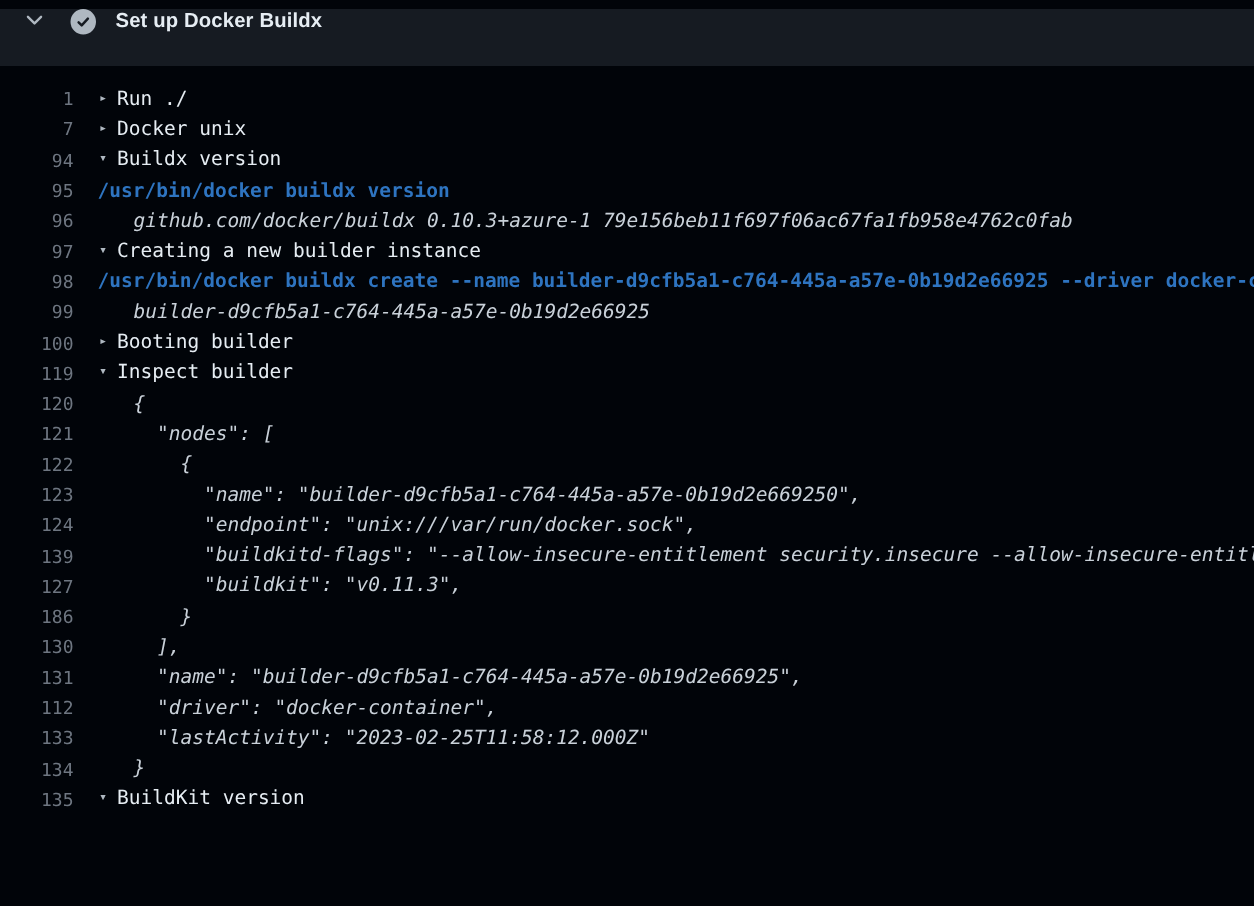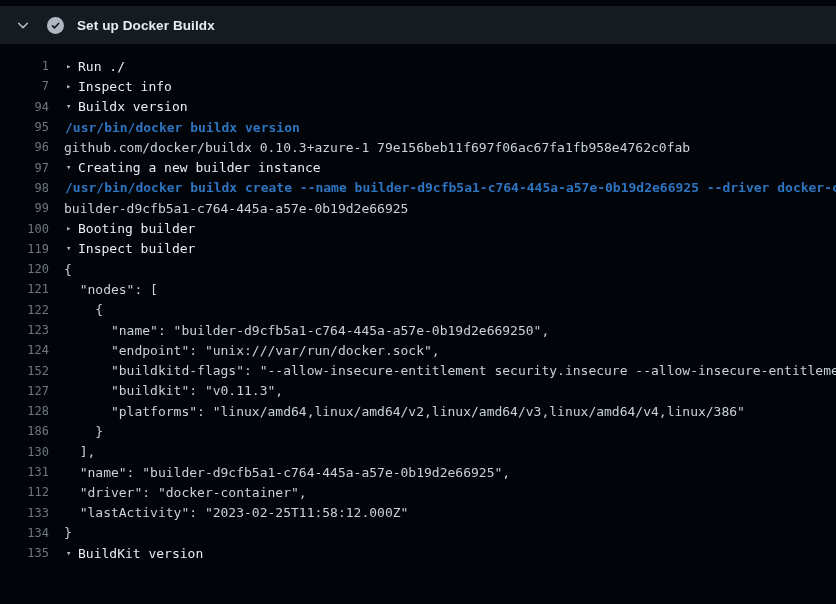--- a/index.html
+++ b/index.html
@@ -10,21 +10,20 @@
   }
   .page { width: 836px; height: 604px; position: relative; overflow: hidden; }
 
   
   .step-header {
     margin-top: 6px;
     height: 38px;
     width: 100%;
     background: var(--header-bg, #161b22);
     display: flex;
-    align-items: center;
     cursor: pointer;
   }
   .chevron {
     width: 30px;
     display: flex;
     justify-content: center;
     margin-left: 8px;
     color: var(--icon-gray, #afb8c1);
   }
   .check-badge {
@@ -71,21 +70,21 @@
     cursor: pointer;
     text-align: left;
   }
   .txt {
     font-family: inherit;
     font-size: 13px;
     white-space: pre;
   }
   .txt.group   { color: var(--group-color, #e6edf3); }
   .txt.command { color: var(--command-color, #2e74c0); font-weight: bold; margin-left: 16px; }
-  .txt.output  { color: var(--output-color, #c9d1d9); margin-left: 15px; }
+  .txt.output  { color: var(--output-color, #c9d1d9); margin-left: 40px; font-style: italic; }
 </style>
 </head>
 <body>
 
 <div class="page">
 
   <div class="step-header">
     <span class="chevron">
       <svg width="14" height="14" viewBox="0 0 16 16" fill="none" aria-hidden="true">
         <path d="M3 6l5 5 5-5" stroke="currentColor" stroke-width="1.8" stroke-linecap="round" stroke-linejoin="round"></path>
@@ -94,37 +93,36 @@
     <span class="check-badge">
       <svg width="11" height="11" viewBox="0 0 16 16" fill="none" aria-hidden="true">
         <path d="M3.5 8.5l3 3 6-6.5" stroke="#161b22" stroke-width="2.4" stroke-linecap="round" stroke-linejoin="round"></path>
       </svg>
     </span>
     <span class="step-title">Set up Docker Buildx</span>
   </div>
 
   <div class="log">
       <div class="row"><a class="num" href="#">1</a><span class="arrow">▸</span><span class="txt group">Run ./</span></div>
-      <div class="row"><a class="num" href="#">7</a><span class="arrow">▸</span><span class="txt group">Inspect info</span></div>
+      <div class="row"><a class="num" href="#">7</a><span class="arrow">▸</span><span class="txt group">Docker unix</span></div>
       <div class="row"><a class="num" href="#">94</a><span class="arrow">▾</span><span class="txt group">Buildx version</span></div>
       <div class="row"><a class="num" href="#">95</a><span class="txt command">/usr/bin/docker buildx version</span></div>
       <div class="row"><a class="num" href="#">96</a><span class="txt output">github.com/docker/buildx 0.10.3+azure-1 79e156beb11f697f06ac67fa1fb958e4762c0fab</span></div>
       <div class="row"><a class="num" href="#">97</a><span class="arrow">▾</span><span class="txt group">Creating a new builder instance</span></div>
       <div class="row"><a class="num" href="#">98</a><span class="txt command">/usr/bin/docker buildx create --name builder-d9cfb5a1-c764-445a-a57e-0b19d2e66925 --driver docker-container</span></div>
       <div class="row"><a class="num" href="#">99</a><span class="txt output">builder-d9cfb5a1-c764-445a-a57e-0b19d2e66925</span></div>
       <div class="row"><a class="num" href="#">100</a><span class="arrow">▸</span><span class="txt group">Booting builder</span></div>
       <div class="row"><a class="num" href="#">119</a><span class="arrow">▾</span><span class="txt group">Inspect builder</span></div>
       <div class="row"><a class="num" href="#">120</a><span class="txt output">{</span></div>
       <div class="row"><a class="num" href="#">121</a><span class="txt output">  "nodes": [</span></div>
       <div class="row"><a class="num" href="#">122</a><span class="txt output">    {</span></div>
       <div class="row"><a class="num" href="#">123</a><span class="txt output">      "name": "builder-d9cfb5a1-c764-445a-a57e-0b19d2e669250",</span></div>
       <div class="row"><a class="num" href="#">124</a><span class="txt output">      "endpoint": "unix:///var/run/docker.sock",</span></div>
-      <div class="row"><a class="num" href="#">152</a><span class="txt output">      "buildkitd-flags": "--allow-insecure-entitlement security.insecure --allow-insecure-entitlement networ</span></div>
+      <div class="row"><a class="num" href="#">139</a><span class="txt output">      "buildkitd-flags": "--allow-insecure-entitlement security.insecure --allow-insecure-entitlement networ</span></div>
       <div class="row"><a class="num" href="#">127</a><span class="txt output">      "buildkit": "v0.11.3",</span></div>
-      <div class="row"><a class="num" href="#">128</a><span class="txt output">      "platforms": "linux/amd64,linux/amd64/v2,linux/amd64/v3,linux/amd64/v4,linux/386"</span></div>
       <div class="row"><a class="num" href="#">186</a><span class="txt output">    }</span></div>
       <div class="row"><a class="num" href="#">130</a><span class="txt output">  ],</span></div>
       <div class="row"><a class="num" href="#">131</a><span class="txt output">  "name": "builder-d9cfb5a1-c764-445a-a57e-0b19d2e66925",</span></div>
       <div class="row"><a class="num" href="#">112</a><span class="txt output">  "driver": "docker-container",</span></div>
       <div class="row"><a class="num" href="#">133</a><span class="txt output">  "lastActivity": "2023-02-25T11:58:12.000Z"</span></div>
       <div class="row"><a class="num" href="#">134</a><span class="txt output">}</span></div>
       <div class="row"><a class="num" href="#">135</a><span class="arrow">▾</span><span class="txt group">BuildKit version</span></div>
     </div>
 
 </div>

